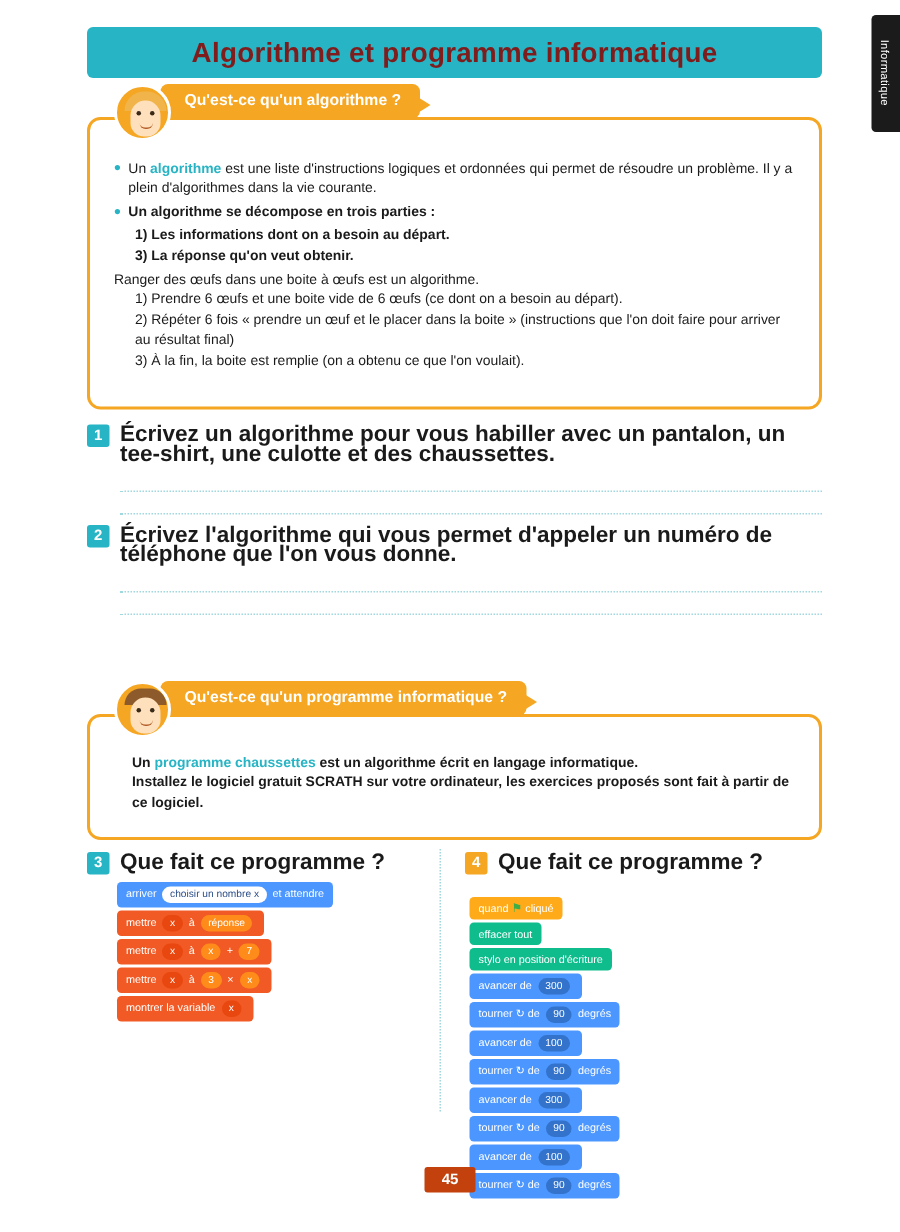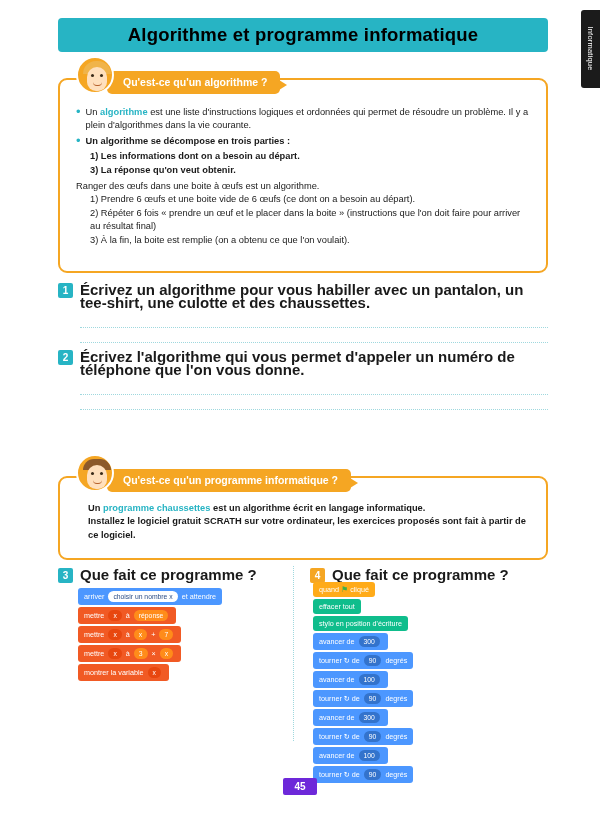--- a/index.html
+++ b/index.html
@@ -41,40 +41,40 @@
     position:absolute;
     left:58px; top:18px;
     width:490px; height:34px;
     background:#27b4c4;
     border-radius:4px;
     display:flex; align-items:center; justify-content:center;
   }
   .title-bar h1 {
     margin:0;
     font-size:18.5px;
-    color:#000000;
+    color:#7f1d1d;
     font-weight:bold;
     letter-spacing:.2px;
   }
 
   
   .lesson {
     position:absolute;
     border:2px solid #f5a623;
     border-radius:9px;
     background:#ffffff;
   }
   #lesson1 { left:58px; top:78px; width:490px; height:195px; }
   #lesson2 { left:58px; top:476px; width:490px; height:84px;padding-left:12px; }
 
   .head-bubble {
     position:absolute;
     left:16px; top:-24px;
     height:38px;
-    display:flex; align-items:flex-end;
+    display:flex; align-items:flex-start;
   }
   .avatar {
     width:38px; height:38px;
     border-radius:50%;
     background:#f5a623;
     border:2px solid #ffffff;
     position:relative;
     overflow:hidden;
     flex:0 0 auto;
     z-index:3;
@@ -189,21 +189,21 @@
     position:absolute;
     border-left:1.5px dotted #9fd8de;
     top:566px; height:175px; left:293px;
   }
 
   
   .pagenum {
     position:absolute;
     left:283px; top:778px;
     width:34px; height:17px;
-    background:#6d28d9; color:#ffffff;
+    background:#c2410c; color:#ffffff;
     font-size:10px; font-weight:bold;
     display:flex; align-items:center; justify-content:center;
     border-radius:2px;
   }
 </style>
 </head>
 <body>
 
 <div class="side-tab">
   <span>Informatique</span>
@@ -290,21 +290,21 @@
     <div><div class="blk orange"><span>mettre</span> <span class="pill orange-in">x</span> <span>à</span> <span class="oval">3</span> <span>×</span> <span class="oval">x</span> </div></div>
     <div><div class="blk orange"><span>montrer la variable</span> <span class="pill orange-in">x</span> </div></div>
   </div>
 
 <div class="exo" style="top:568px; left:310px; width:238px;">
   <div class="exo-head">
     <div class="exo-num orange">4</div>
     <div class="exo-text">Que fait ce programme ?</div>
   </div>
 </div>
-<div class="blocks" id="prog4" style="left:313px; top:582px;">
+<div class="blocks" id="prog4" style="left:313px; top:598px;">
     <div><div class="blk evt"><span>quand</span> <span class="flag">⚑</span> <span>cliqué</span> </div></div>
     <div><div class="blk pen"><span>effacer tout</span> </div></div>
     <div><div class="blk pen"><span>stylo en position d'écriture</span> </div></div>
     <div><div class="blk mot"><span>avancer de</span> <span class="pill dark">300</span> </div></div>
     <div><div class="blk mot"><span>tourner</span> <span>↻</span> <span>de</span> <span class="pill dark">90</span> <span>degrés</span> </div></div>
     <div><div class="blk mot"><span>avancer de</span> <span class="pill dark">100</span> </div></div>
     <div><div class="blk mot"><span>tourner</span> <span>↻</span> <span>de</span> <span class="pill dark">90</span> <span>degrés</span> </div></div>
     <div><div class="blk mot"><span>avancer de</span> <span class="pill dark">300</span> </div></div>
     <div><div class="blk mot"><span>tourner</span> <span>↻</span> <span>de</span> <span class="pill dark">90</span> <span>degrés</span> </div></div>
     <div><div class="blk mot"><span>avancer de</span> <span class="pill dark">100</span> </div></div>

